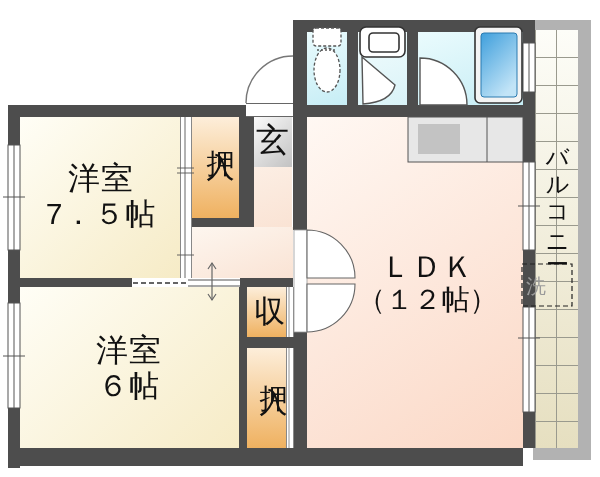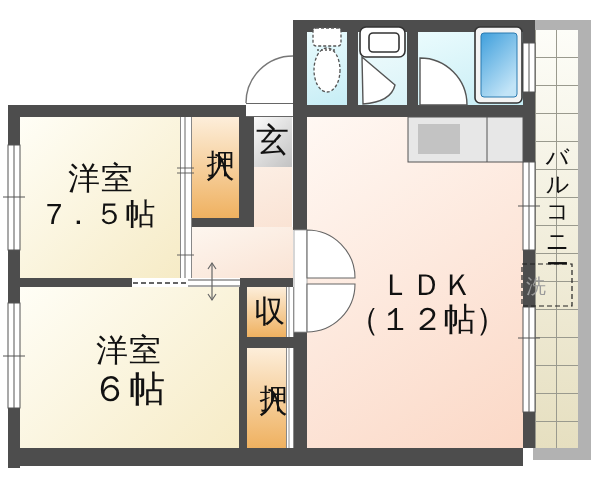--- a/index.html
+++ b/index.html
@@ -172,26 +172,26 @@
     <rect x="522" y="264" width="50" height="42" fill="none" stroke="#222" stroke-width="1.2" stroke-dasharray="5 3"></rect>
   </svg>
 
   <div class="abs lbl" style="left:20px;top:161px;width:162px;font-size:32px;">
     <div>洋室</div>
     <div style="font-size:30px;">7．５帖</div>
   </div>
 
   <div class="abs lbl" style="left:29px;top:333px;width:200px;font-size:32px;">
     <div>洋室</div>
-    <div style="font-size:36px;">６帖</div>
+    <div style="font-size:30px;">６帖</div>
   </div>
 
-  <div class="abs lbl" style="left:330px;top:250px;width:195px;font-size:30px;margin-top:18px;">
+  <div class="abs lbl" style="left:330px;top:250px;width:195px;font-size:30px;">
     <div>ＬＤＫ</div>
-    <div style="font-size:32px;letter-spacing:0;">（１２帖）</div>
+    <div style="font-size:28px;letter-spacing:0;">（１２帖）</div>
   </div>
 
   <div class="abs vtext" style="left:201px;top:128px;font-size:28px;">押入</div>
 
   <div class="abs lbl" style="left:254px;top:122px;width:38px;font-size:33px;">玄</div>
 
   <div class="abs lbl" style="left:247px;top:295px;width:46px;font-size:31px;">収</div>
 
   <div class="abs vtext" style="left:254px;top:363px;font-size:28px;">押入</div>
 

